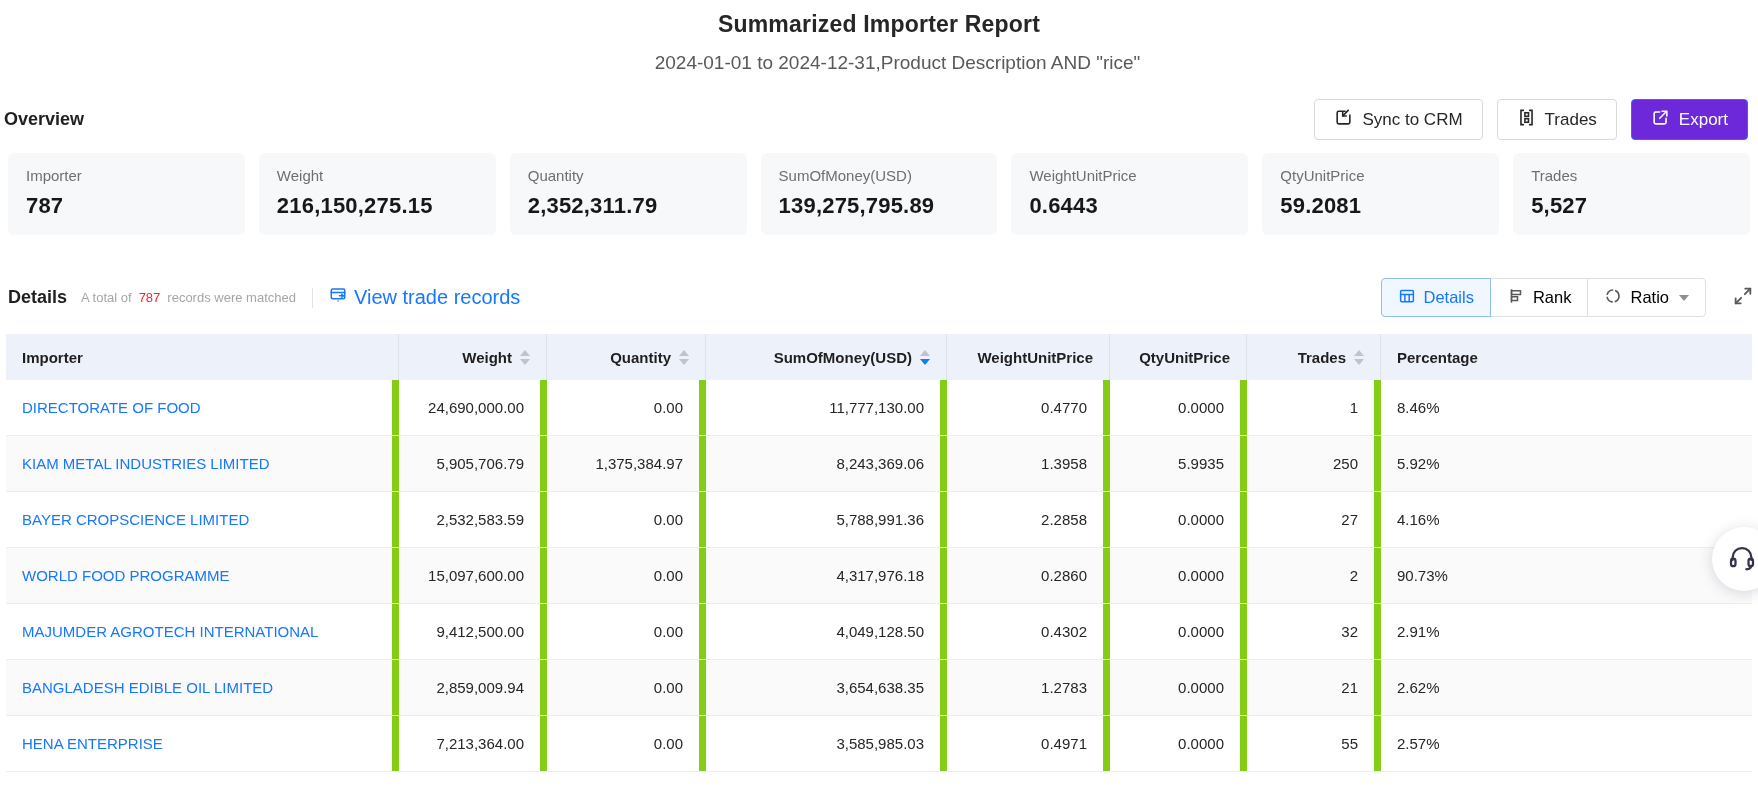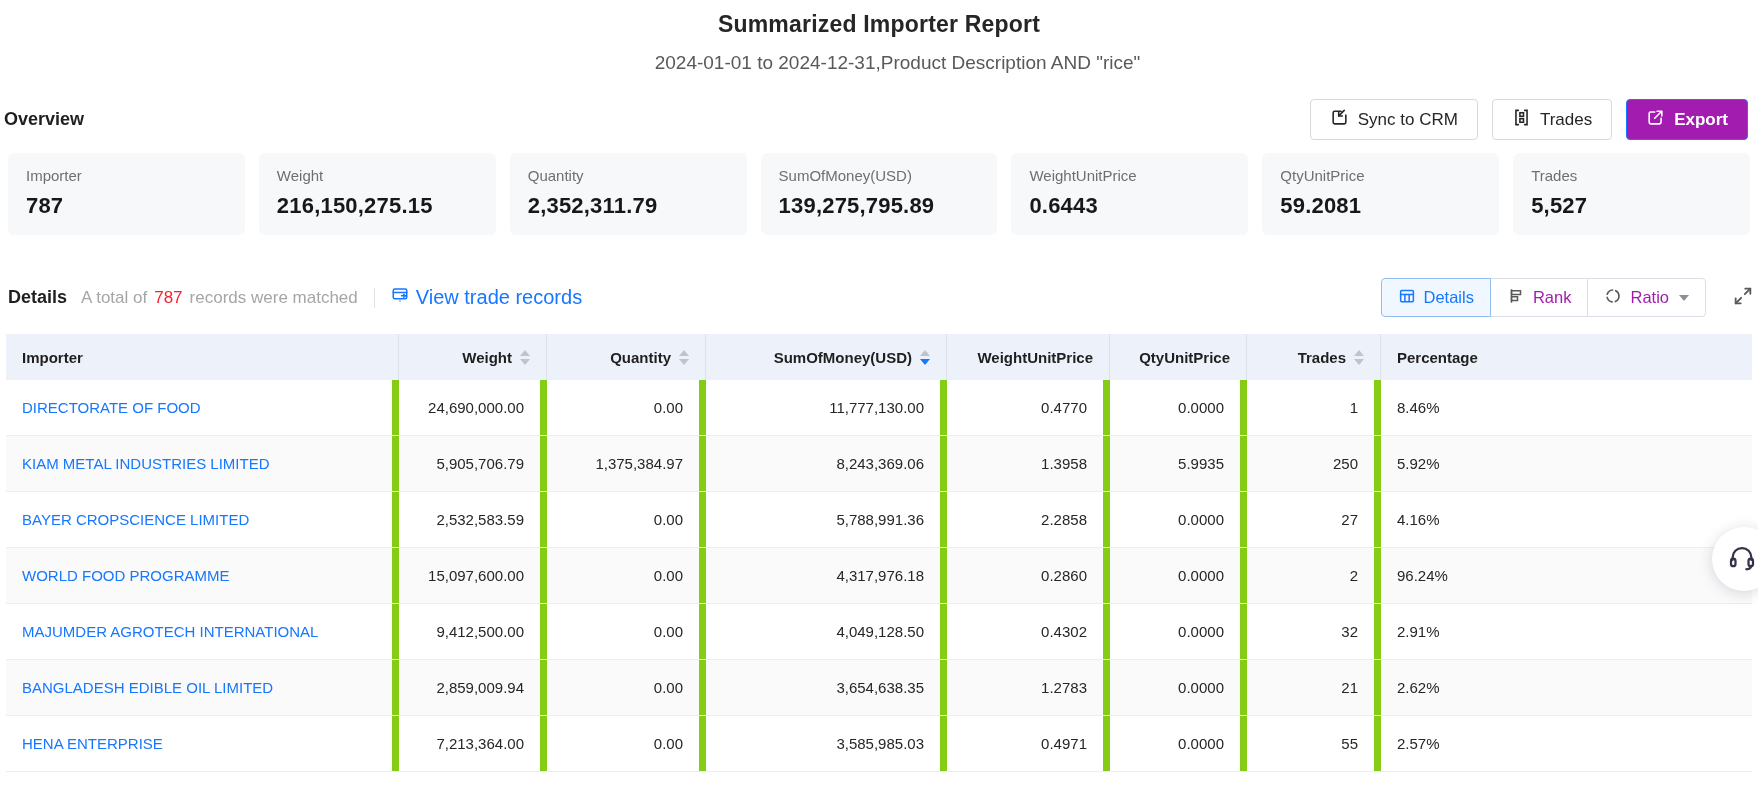--- a/index.html
+++ b/index.html
@@ -13,44 +13,44 @@
 
   
   .overview-bar { display:flex; justify-content:space-between; align-items:center;
     padding:0 10px 0 4px; margin-top:25px; }
   .section-heading { font-size:18px; font-weight:700; color:#1f1f1f; }
   .ov-buttons { display:flex; gap:14px; }
   .btn { height:41px; padding:0 19px; display:inline-flex; align-items:center; gap:9px;
     background:#fff; border:1px solid #d9d9d9; border-radius:4px; font-size:17px;
     color:#262626; cursor:pointer; font-family:inherit; }
   .btn svg { width:19px; height:19px; }
-  .btn-primary { background:#a21caf; border-color:#1677ff; color:#fff;font-weight:bold; }
+  .btn-primary { background:#6d28d9; border-color:#1677ff; color:#fff; }
 
   
   .cards { display:flex; gap:14px; padding:0 8px; margin-top:13px; }
   .card { flex:1; background:#f7f8fa; border-radius:6px; padding:14px 18px 16px; height:82px; }
   .card-label { font-size:15px; color:#6b7075; }
   .card-value { font-size:22px; font-weight:700; color:#17181a; margin-top:9px; letter-spacing:.2px; }
 
   
   .details-bar { display:flex; justify-content:space-between; align-items:center;
     padding:0 2px 0 8px; margin-top:43px; }
   .details-left { display:flex; align-items:center; }
   .details-meta { display:flex; align-items:center; gap:7px; margin-left:14px;
-    font-size:17px; color:#a6a6a6; }
+    font-size:13px; color:#a6a6a6; }
   .match-count { color:#f5222d; }
   .v-divider { width:1px; height:20px; background:#e3e3e3; margin:0 16px; }
   .link { display:inline-flex; align-items:center; gap:7px; color:#1677ff; font-size:20px;
     cursor:pointer; text-decoration:none; }
   .link svg { width:18px; height:18px; }
 
   .view-switch { display:flex; align-items:center; }
   .seg-group { display:flex; }
   .seg { height:39px; padding:0 16px; display:inline-flex; align-items:center; gap:8px;
-    background:#fff; border:1px solid #dcdfe6; font-size:16.5px; color:#a21caf;
+    background:#fff; border:1px solid #dcdfe6; font-size:16.5px; color:#000000;
     cursor:pointer; margin-left:-1px; font-family:inherit; }
   .seg:first-child { border-radius:4px 0 0 4px; margin-left:0; }
   .seg:last-child { border-radius:0 4px 4px 0; }
   .seg svg { width:18px; height:18px; }
   .seg.active { background:#f0f7ff; border-color:#91bdf7; color:#1677ff; position:relative; z-index:1; }
   .caret-dn { width:0; height:0; border-left:5px solid transparent; border-right:5px solid transparent;
     border-top:6px solid #8a8f99; margin-left:2px; }
   .expand-btn { margin-left:24px; width:26px; height:26px; display:flex; align-items:center;
     justify-content:center; cursor:pointer; background:none; border:none; }
   .expand-btn svg { width:22px; height:22px; }
@@ -296,21 +296,21 @@
     <div class="tr">
       <div class="td importer">
           <a>WORLD FOOD PROGRAMME</a>
         </div>
       <div class="td num">15,097,600.00</div>
       <div class="td num">0.00</div>
       <div class="td num">4,317,976.18</div>
       <div class="td num">0.2860</div>
       <div class="td num">0.0000</div>
       <div class="td num">2</div>
-      <div class="td">96.24%</div>
+      <div class="td">90.73%</div>
     </div>
     <div class="tr">
       <div class="td importer">
           <a>MAJUMDER AGROTECH INTERNATIONAL</a>
         </div>
       <div class="td num">9,412,500.00</div>
       <div class="td num">0.00</div>
       <div class="td num">4,049,128.50</div>
       <div class="td num">0.4302</div>
       <div class="td num">0.0000</div>

